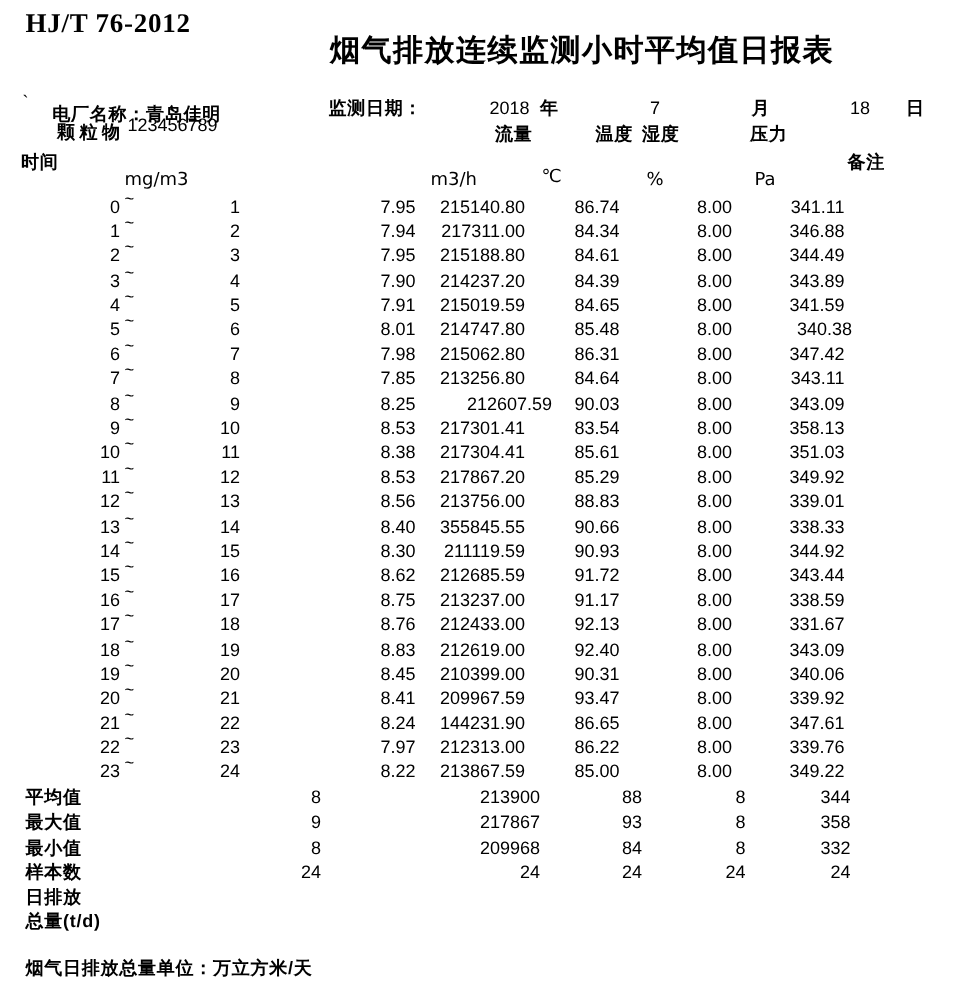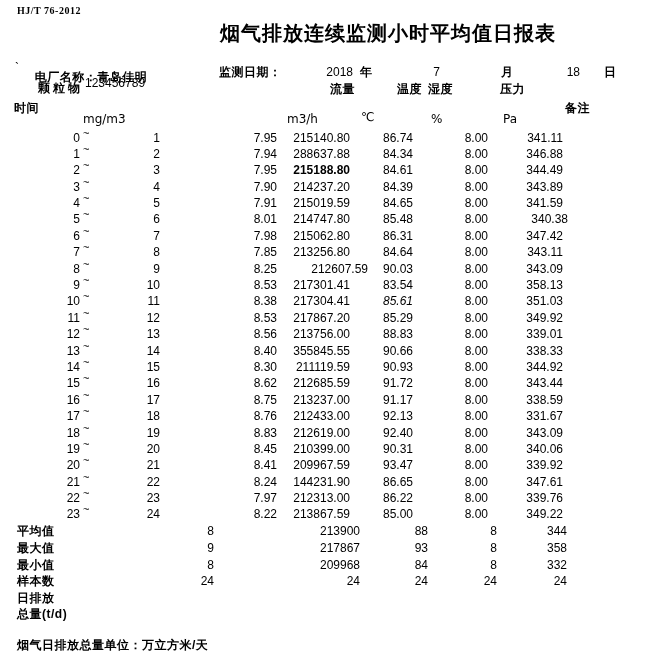--- a/index.html
+++ b/index.html
@@ -4,21 +4,21 @@
 <style>
   html,body { margin:0; padding:0; background:#fff; }
   .page {
     position:relative; width:645px; height:657px; background:#ffffff;
     color:#000; font-family:"Liberation Sans", sans-serif; overflow:hidden;
   }
   .abs { position:absolute; white-space:pre; }
   .cjk { font-size:12px; font-weight:bold; letter-spacing:0.5px; }
   .num { font-size:12px; font-weight:normal; text-align:right; }
   .unit { font-size:12px; font-weight:normal; font-family:"DejaVu Sans", sans-serif; }
-  .std  { font-family:"Liberation Serif", serif; font-weight:bold; font-size:10px; letter-spacing:0.5px; }
+  .std  { font-family:"Liberation Serif", serif; font-weight:bold; font-size:18px; letter-spacing:0.5px; }
   .title{ font-size:20px; font-weight:bold; letter-spacing:1px; }
   .tilde{ font-size:11px; text-align:left; }
   .spread { letter-spacing:3px; }
 </style>
 </head>
 <body>
 
 <div class="page">
 
   <div class="abs std" style="left:17px; top:5px;">HJ/T 76-2012</div>
@@ -62,31 +62,31 @@
         <span class="abs num" style="left: 268px; top: 131px; width: 82px;">215140.80</span>
         <span class="abs num" style="left: 361px; top: 131px; width: 52px;">86.74</span>
         <span class="abs num" style="left: 436px; top: 131px; width: 52px;">8.00</span>
         <span class="abs num" style="left: 501px; top: 131px; width: 62px;">341.11</span>
       </div>
       <div>
         <span class="abs num" style="left: 40px; top: 147px; width: 40px;">1</span>
         <span class="abs tilde" style="left: 83px; top: 143px; width: 14px;">~</span>
         <span class="abs num" style="left: 120px; top: 147px; width: 40px;">2</span>
         <span class="abs num" style="left: 227px; top: 147px; width: 50px;">7.94</span>
-        <span class="abs num" style="left: 268px; top: 147px; width: 82px;">288637.88</span>
+        <span class="abs num" style="left: 268px; top: 147px; width: 82px;">217311.00</span>
         <span class="abs num" style="left: 361px; top: 147px; width: 52px;">84.34</span>
         <span class="abs num" style="left: 436px; top: 147px; width: 52px;">8.00</span>
         <span class="abs num" style="left: 501px; top: 147px; width: 62px;">346.88</span>
       </div>
       <div>
         <span class="abs num" style="left: 40px; top: 163px; width: 40px;">2</span>
         <span class="abs tilde" style="left: 83px; top: 159px; width: 14px;">~</span>
         <span class="abs num" style="left: 120px; top: 163px; width: 40px;">3</span>
         <span class="abs num" style="left: 227px; top: 163px; width: 50px;">7.95</span>
-        <span class="abs num" style="left: 268px; top: 163px; width: 82px; font-weight: bold;">215188.80</span>
+        <span class="abs num" style="left: 268px; top: 163px; width: 82px;">215188.80</span>
         <span class="abs num" style="left: 361px; top: 163px; width: 52px;">84.61</span>
         <span class="abs num" style="left: 436px; top: 163px; width: 52px;">8.00</span>
         <span class="abs num" style="left: 501px; top: 163px; width: 62px;">344.49</span>
       </div>
       <div>
         <span class="abs num" style="left: 40px; top: 180px; width: 40px;">3</span>
         <span class="abs tilde" style="left: 83px; top: 176px; width: 14px;">~</span>
         <span class="abs num" style="left: 120px; top: 180px; width: 40px;">4</span>
         <span class="abs num" style="left: 227px; top: 180px; width: 50px;">7.90</span>
         <span class="abs num" style="left: 268px; top: 180px; width: 82px;">214237.20</span>
@@ -153,21 +153,21 @@
         <span class="abs num" style="left: 361px; top: 278px; width: 52px;">83.54</span>
         <span class="abs num" style="left: 436px; top: 278px; width: 52px;">8.00</span>
         <span class="abs num" style="left: 501px; top: 278px; width: 62px;">358.13</span>
       </div>
       <div>
         <span class="abs num" style="left: 40px; top: 294px; width: 40px;">10</span>
         <span class="abs tilde" style="left: 83px; top: 290px; width: 14px;">~</span>
         <span class="abs num" style="left: 120px; top: 294px; width: 40px;">11</span>
         <span class="abs num" style="left: 227px; top: 294px; width: 50px;">8.38</span>
         <span class="abs num" style="left: 268px; top: 294px; width: 82px;">217304.41</span>
-        <span class="abs num" style="left: 361px; top: 294px; width: 52px; font-style: italic;">85.61</span>
+        <span class="abs num" style="left: 361px; top: 294px; width: 52px;">85.61</span>
         <span class="abs num" style="left: 436px; top: 294px; width: 52px;">8.00</span>
         <span class="abs num" style="left: 501px; top: 294px; width: 62px;">351.03</span>
       </div>
       <div>
         <span class="abs num" style="left: 40px; top: 311px; width: 40px;">11</span>
         <span class="abs tilde" style="left: 83px; top: 307px; width: 14px;">~</span>
         <span class="abs num" style="left: 120px; top: 311px; width: 40px;">12</span>
         <span class="abs num" style="left: 227px; top: 311px; width: 50px;">8.53</span>
         <span class="abs num" style="left: 268px; top: 311px; width: 82px;">217867.20</span>
         <span class="abs num" style="left: 361px; top: 311px; width: 52px;">85.29</span>

